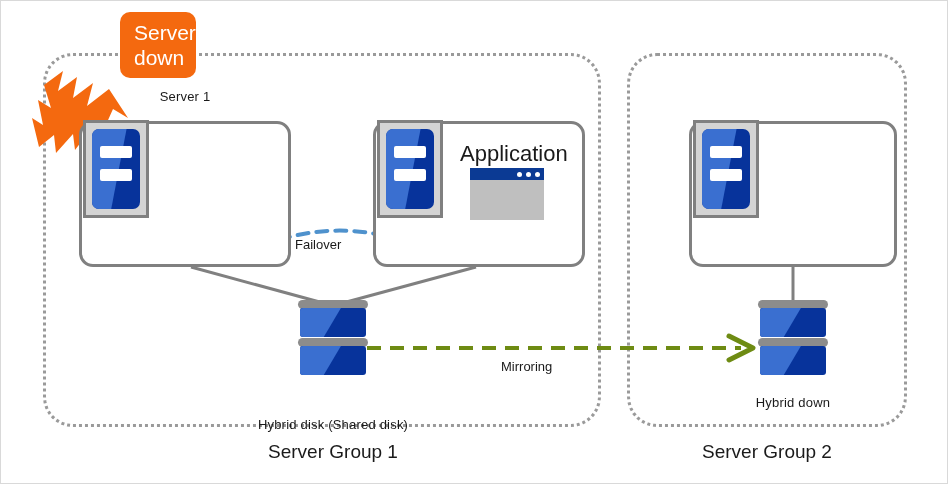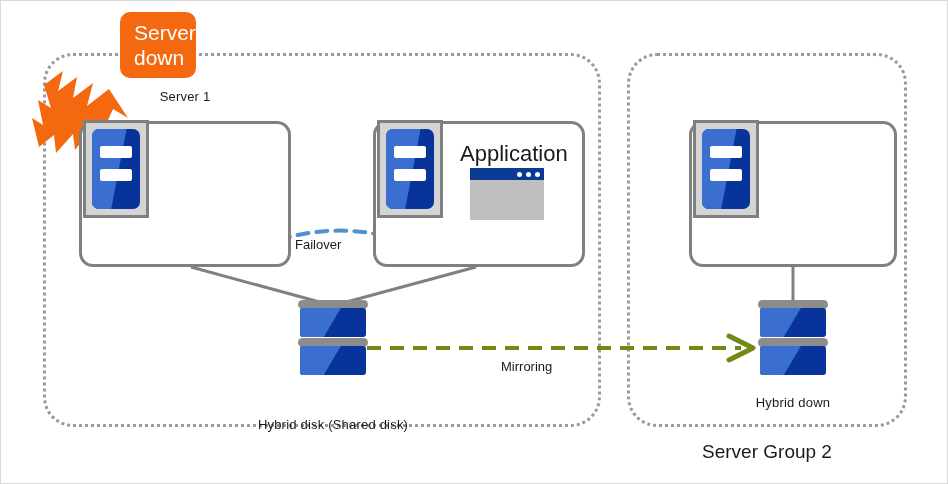--- a/index.html
+++ b/index.html
@@ -212,18 +212,19 @@
     <div class="plate p1"></div>
     <div class="unit u1"></div>
     <div class="plate p2"></div>
     <div class="unit u2"></div>
   </div>
   <div class="node-label" style="left:692px;top:394px;width:200px;">Hybrid down</div>
 
   <div class="edge-label" style="left:294px;top:236px;">Failover</div>
   <div class="edge-label" style="left:500px;top:358px;">Mirroring</div>
 
+  <div class="group-caption" style="left:182px;top:440px;width:300px;">Server Group 1</div>
   <div class="group-caption" style="left:666px;top:440px;width:200px;">Server Group 2</div>
 
   <div class="badge" style="left:119px;top:11px;width:76px;">Server
 down</div>
 
 </div>
 
 </body></html>

